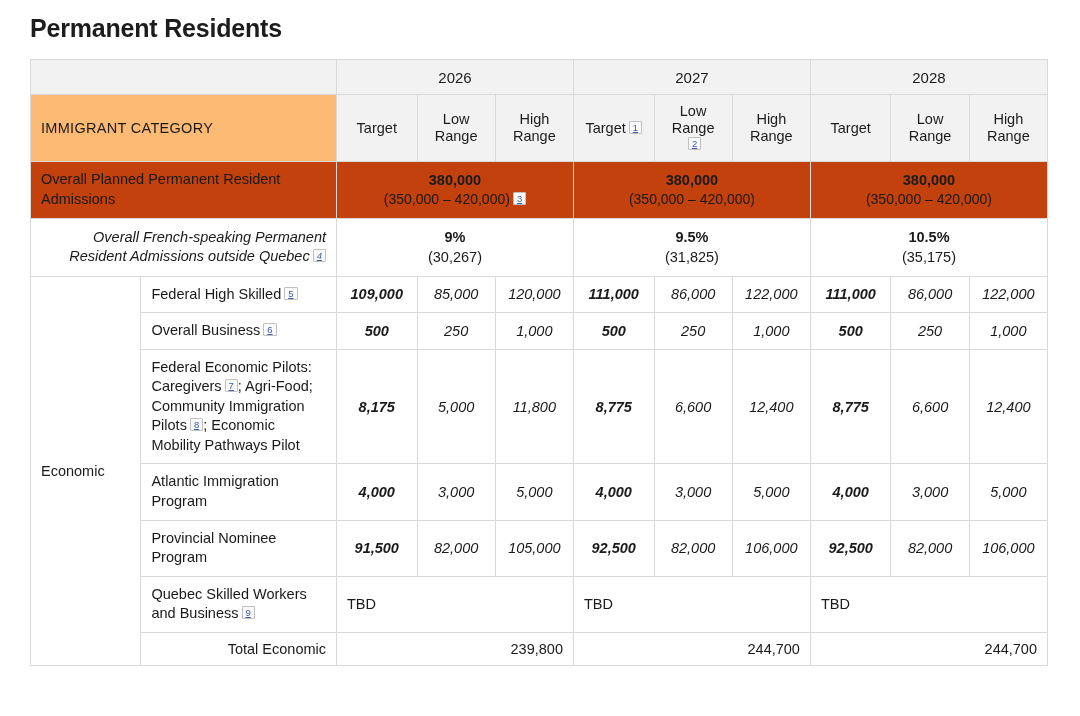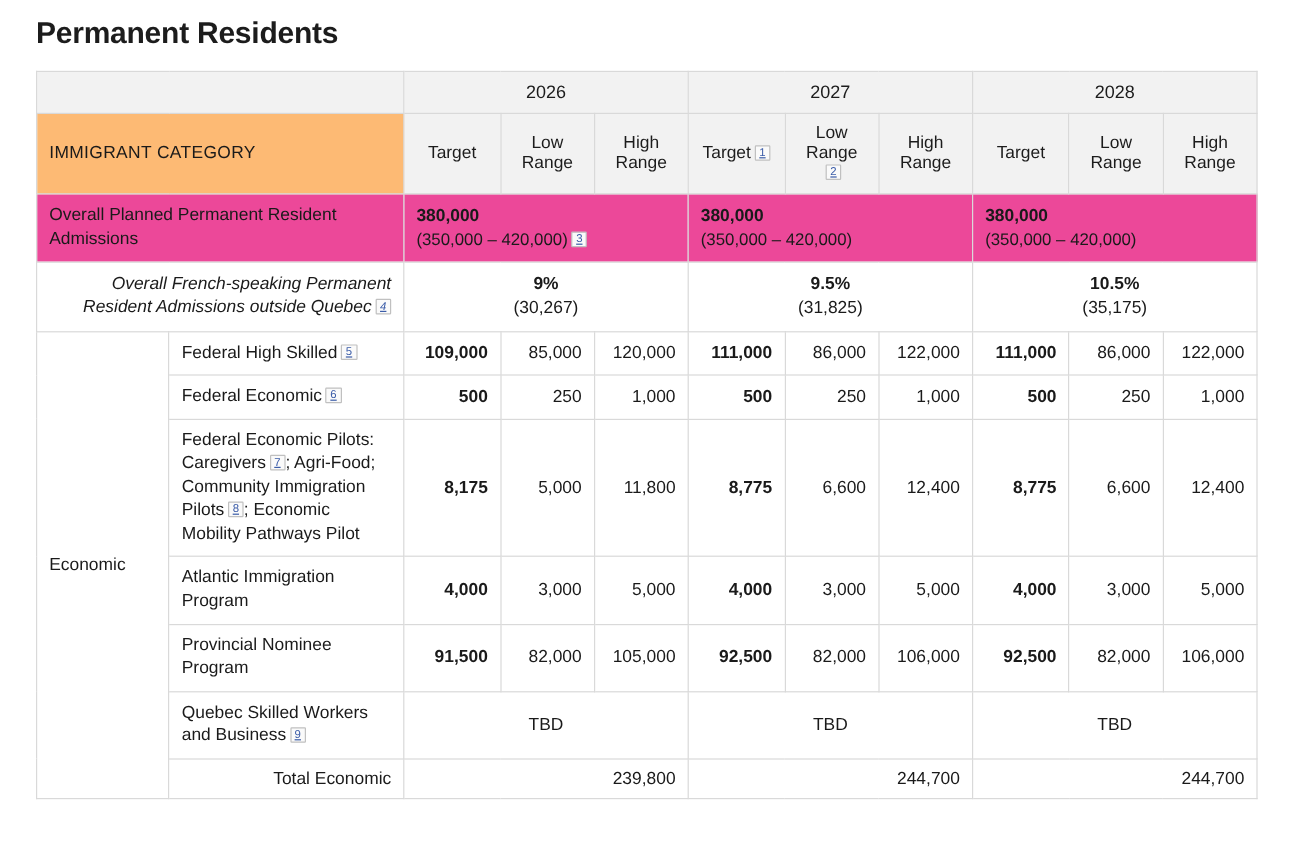--- a/index.html
+++ b/index.html
@@ -80,28 +80,29 @@
     font-size: 9.5px;
     line-height: 11px;
     padding: 0 3px;
     margin-left: 3px;
     vertical-align: 2px;
     text-decoration: underline;
     border-radius: 1px;
     cursor: pointer;
   }
   .row-overall td {
-    background: #ec4899;
+    background: #c2410c;
   }
   .overall-label {
     font-weight: bold;
     font-size: 14.5px;
     line-height: 1.35;
   }
   .overall-val {
+    text-align: center;
     line-height: 1.4;
   }
   .overall-val .big {
     font-weight: bold;
     display: block;
     font-size: 14.5px;
   }
   .overall-val .range {
     display: block;
     font-size: 14px;
@@ -135,28 +136,29 @@
   }
   .sub-cell {
     font-size: 14.5px;
     line-height: 1.35;
     vertical-align: top;
     padding-top: 9px;
   }
   .sub-cell .ital {
   }
   .num {
-    text-align: right;
-    font-size: 14.5px;
+    text-align: center;
+    font-size: 14.5px;
+    font-style: italic;
   }
   .num.target {
     font-weight: bold;
   }
   .tbd {
-    text-align: center;
+    text-align: left;
     font-weight: bold;
   }
   .total-row td {
     font-weight: bold;
   }
   .total-label {
     font-weight: bold;
     font-size: 14.5px;
     text-align: right;
   }
@@ -250,21 +252,21 @@
       <td class="num">120,000</td>
       <td class="num target">111,000</td>
       <td class="num">86,000</td>
       <td class="num">122,000</td>
       <td class="num target">111,000</td>
       <td class="num">86,000</td>
       <td class="num">122,000</td>
     </tr>
 
     <tr>
-      <td class="sub-cell"><span>Federal Economic</span><sup class="fn">6</sup></td>
+      <td class="sub-cell"><span>Overall Business</span><sup class="fn">6</sup></td>
       <td class="num target">500</td>
       <td class="num">250</td>
       <td class="num">1,000</td>
       <td class="num target">500</td>
       <td class="num">250</td>
       <td class="num">1,000</td>
       <td class="num target">500</td>
       <td class="num">250</td>
       <td class="num">1,000</td>
     </tr>

